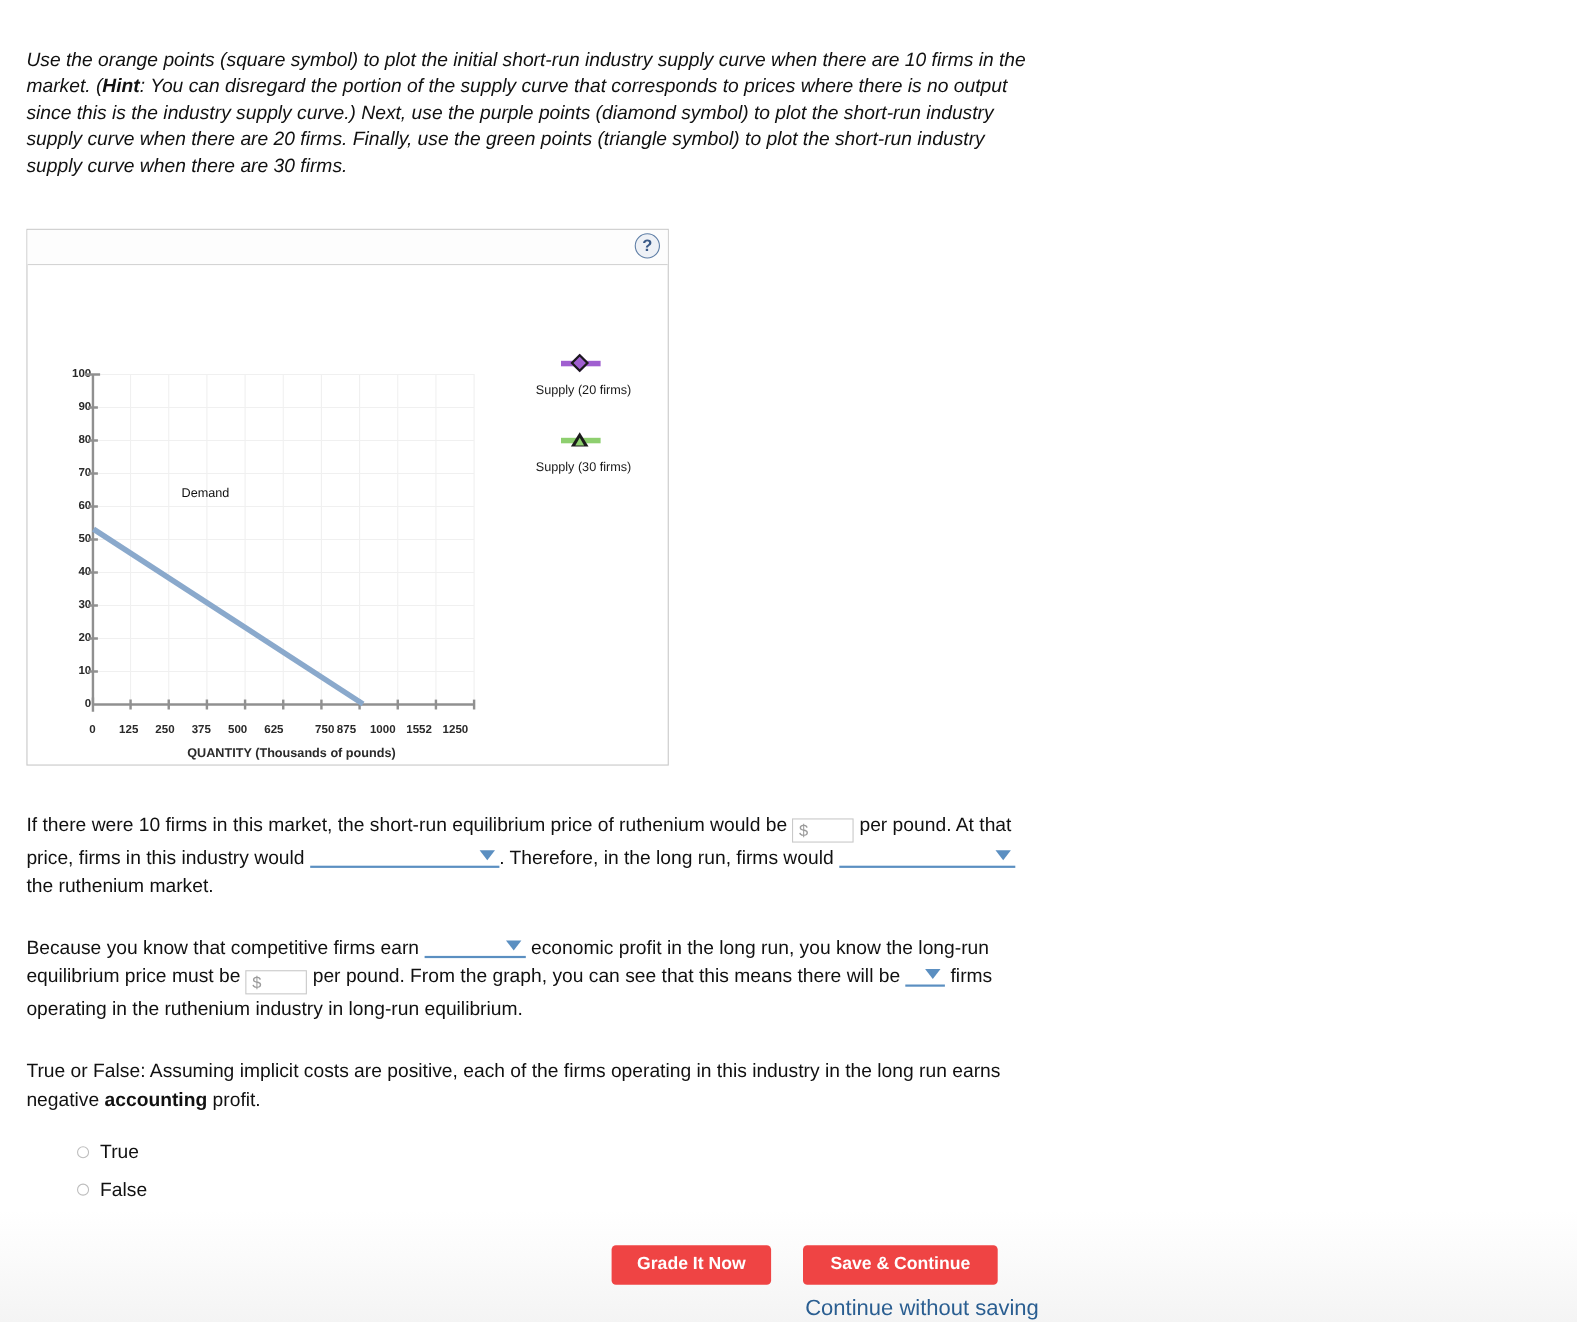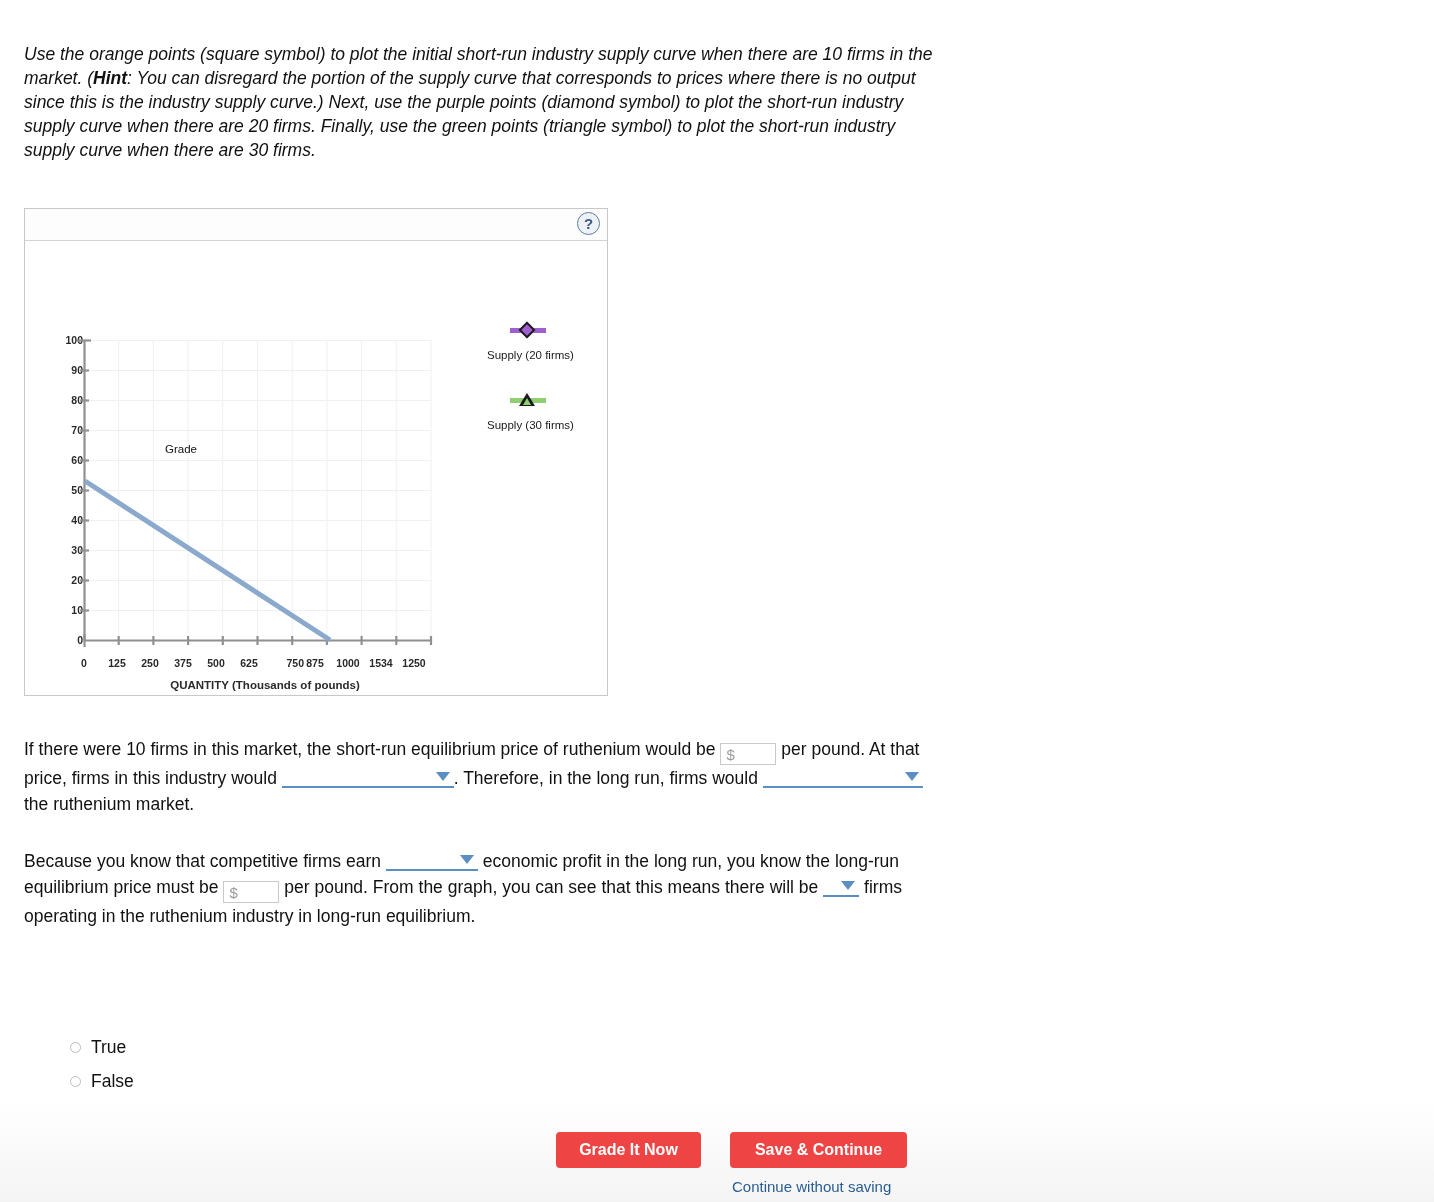--- a/index.html
+++ b/index.html
@@ -257,21 +257,21 @@
     border-radius: 4px;
     cursor: pointer;
     font-family: "Liberation Sans", sans-serif;
   }
   #btn-grade { left: 556px; top: 1132px; width: 145px; height: 36px; }
   #btn-save  { left: 730px; top: 1132px; width: 177px; height: 36px; }
   .link-continue {
     position: absolute;
     left: 732px;
     top: 1178px;
-    font-size: 15px;
+    font-size: 20px;
     color: #2a5e91;
     cursor: pointer;
     white-space: nowrap;
   }
 </style>
 </head>
 <body>
 
 <div class="page">
 
@@ -302,21 +302,21 @@
 
       <div class="tick-label xlab" style="left:37px;  top:416px;">0</div>
       <div class="tick-label xlab" style="left:70px;  top:416px;">125</div>
       <div class="tick-label xlab" style="left:103px; top:416px;">250</div>
       <div class="tick-label xlab" style="left:136px; top:416px;">375</div>
       <div class="tick-label xlab" style="left:169px; top:416px;">500</div>
       <div class="tick-label xlab" style="left:202px; top:416px;">625</div>
       <div class="tick-label xlab" style="left:235px; top:416px;text-align:right;">750</div>
       <div class="tick-label xlab" style="left:268px; top:416px;">875</div>
       <div class="tick-label xlab" style="left:301px; top:416px;">1000</div>
-      <div class="tick-label xlab" style="left:334px; top:416px;">1534</div>
+      <div class="tick-label xlab" style="left:334px; top:416px;">1552</div>
       <div class="tick-label xlab" style="left:367px; top:416px;">1250</div>
 
       <svg class="plot-svg" width="584" height="455">
 
         <g stroke="#f0f0f0" stroke-width="1">
           <line x1="59" y1="99.5" x2="406" y2="99.5"></line>
           <line x1="59" y1="129.5" x2="406" y2="129.5"></line>
           <line x1="59" y1="159.5" x2="406" y2="159.5"></line>
           <line x1="59" y1="189.5" x2="406" y2="189.5"></line>
           <line x1="59" y1="219.5" x2="406" y2="219.5"></line>
@@ -366,21 +366,21 @@
           <line x1="267.2" y1="395" x2="267.2" y2="404"></line>
           <line x1="301.9" y1="395" x2="301.9" y2="404"></line>
           <line x1="336.6" y1="395" x2="336.6" y2="404"></line>
           <line x1="371.3" y1="395" x2="371.3" y2="404"></line>
           <line x1="406" y1="395" x2="406" y2="404"></line>
         </g>
 
         <line x1="60" y1="240" x2="305" y2="399" stroke="#8aa9cc" stroke-width="5" stroke-linecap="butt"></line>
       </svg>
 
-      <div class="demand-label" style="left:140px; top:202px;">Grade</div>
+      <div class="demand-label" style="left:140px; top:202px;">Demand</div>
 
       <div class="legend">
 
 
         <div class="legend-entry">
           <div class="legend-swatch">
             <div class="legend-bar" style="background:#a05fd0;"></div>
             <div class="legend-sym sym-diamond" style="background:#a05fd0;"></div>
           </div>
           <div class="legend-label">Supply (20 firms)</div>
@@ -411,20 +411,23 @@
   <div class="qblock" id="q2">
     <span>Because you know that competitive firms earn</span>
     <span class="dropdown dd-small"><span class="dd-caret"></span></span>
     <span>economic profit in the long run, you know the long-run equilibrium price must be</span>
     <span class="money-input">$</span>
     <span>per pound. From the graph, you can see that this means there will be</span>
     <span class="dropdown dd-tiny"><span class="dd-caret"></span></span>
     <span>firms operating in the ruthenium industry in long-run equilibrium.</span>
   </div>
 
+  <div class="qblock" id="q3">
+    <span>True or False: Assuming implicit costs are positive, each of the firms operating in this industry in the long run earns negative </span><b>accounting</b><span> profit.</span>
+  </div>
 
   <div class="radio-group">
     <div class="radio-row">
       <span class="radio-dot"></span>
       <span class="radio-label">True</span>
     </div>
     <div class="radio-row">
       <span class="radio-dot"></span>
       <span class="radio-label">False</span>
     </div>

